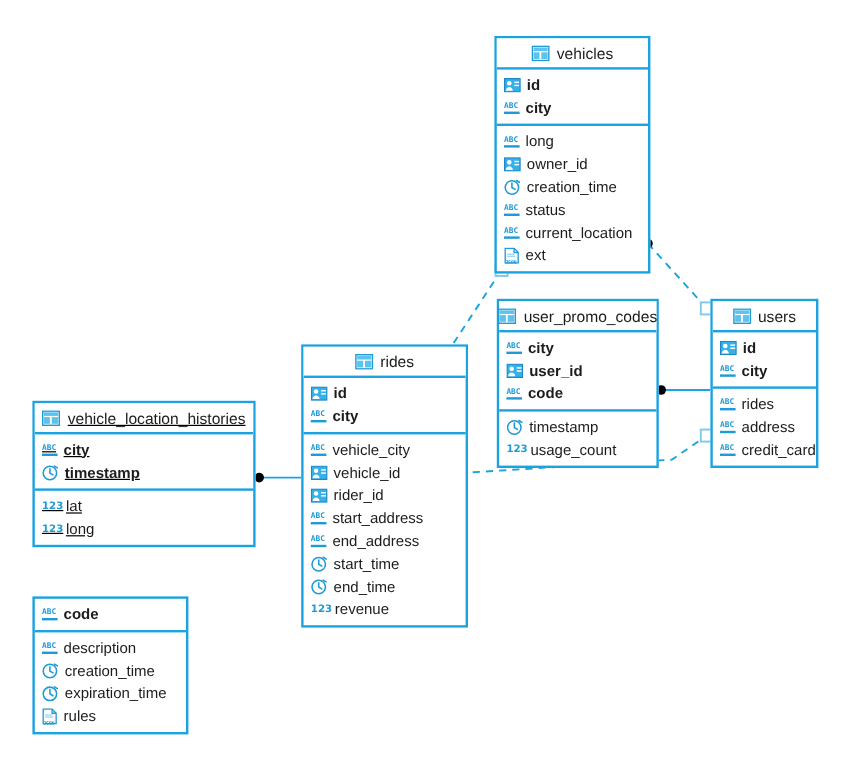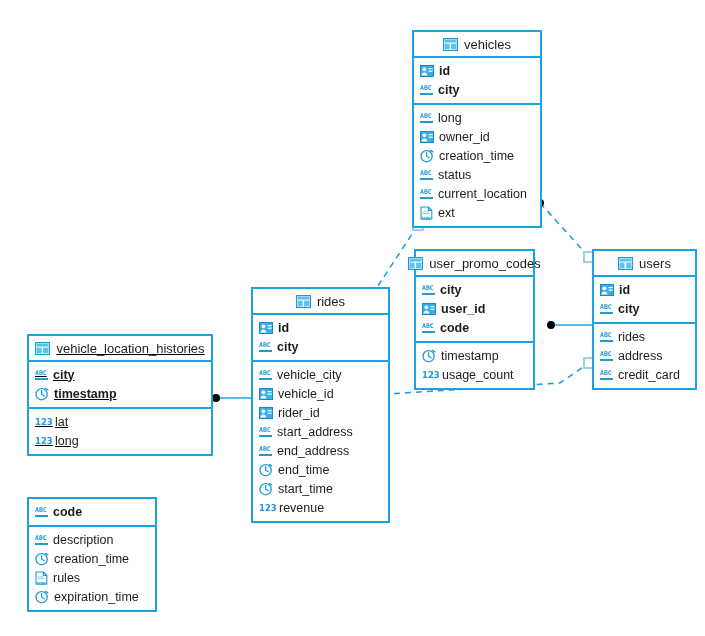--- a/index.html
+++ b/index.html
@@ -163,21 +163,21 @@
           <span class="ico"><span class="json-ico"><svg viewBox="0 0 13 14" style="width:13px;height:14px;">
                 <path d="M1 1 h7.5 l3.3 3.3 V13 H1 Z" fill="#ffffff" stroke="#1e9ad6" stroke-width="1.1"></path>
                 <path d="M8.4 1 v3.4 h3.4" fill="none" stroke="#1e9ad6" stroke-width="1.1"></path>
                 <rect x="2.6" y="5.4" width="6" height="0.9" fill="#7fd0f2"></rect>
                 <rect x="2.6" y="7.1" width="6.8" height="0.9" fill="#7fd0f2"></rect>
               </svg><span class="json-txt">JSON</span></span></span>
           <span>ext</span>
         </div>
       </div>
     </div>
-    <div class="table-node" style="left: 414px; top: 249px; width: 121px;">
+    <div class="table-node" style="left: 414px; top: 249px; width: 135px;">
       <div class="tbl-header">
         <span class="ico">
           <svg class="grid-ico" viewBox="0 0 15 13">
             <rect x="0.5" y="0.5" width="14" height="12" fill="#ffffff" stroke="#1e9ad6" stroke-width="1.4"></rect>
             <rect x="1.6" y="1.6" width="11.8" height="3" fill="#5cc3ef"></rect>
             <rect x="1.6" y="5.6" width="5" height="5.6" fill="#5cc3ef"></rect>
             <rect x="8.1" y="5.6" width="5.3" height="5.6" fill="#5cc3ef"></rect>
           </svg>
         </span>
         <span class="tbl-title">user_promo_codes</span>
@@ -214,21 +214,21 @@
             </svg>
           </span>
           <span>timestamp</span>
         </div>
         <div class="field">
           <span class="num-ico">123</span>
           <span>usage_count</span>
         </div>
       </div>
     </div>
-    <div class="table-node" style="left: 592px; top: 249px; width: 105px;">
+    <div class="table-node" style="left: 592px; top: 249px; width: 90px;">
       <div class="tbl-header">
         <span class="ico">
           <svg class="grid-ico" viewBox="0 0 15 13">
             <rect x="0.5" y="0.5" width="14" height="12" fill="#ffffff" stroke="#1e9ad6" stroke-width="1.4"></rect>
             <rect x="1.6" y="1.6" width="11.8" height="3" fill="#5cc3ef"></rect>
             <rect x="1.6" y="5.6" width="5" height="5.6" fill="#5cc3ef"></rect>
             <rect x="8.1" y="5.6" width="5.3" height="5.6" fill="#5cc3ef"></rect>
           </svg>
         </span>
         <span class="tbl-title">users</span>
@@ -334,31 +334,31 @@
           <span>end_address</span>
         </div>
         <div class="field">
           <span class="ico">
             <svg class="clock-ico" viewBox="0 0 14 14">
               <circle cx="6.6" cy="7.2" r="5.6" fill="#ffffff" stroke="#1e9ad6" stroke-width="1.3"></circle>
               <path d="M6.6 3.6 v3.6 l2.6 1.6" fill="none" stroke="#1e9ad6" stroke-width="1.3" stroke-linecap="round"></path>
               <path d="M10.4 1.4 l2.4 1.5" stroke="#1e9ad6" stroke-width="1.3" stroke-linecap="round"></path>
             </svg>
           </span>
+          <span>start_time</span>
+        </div>
+        <div class="field">
+          <span class="ico">
+            <svg class="clock-ico" viewBox="0 0 14 14">
+              <circle cx="6.6" cy="7.2" r="5.6" fill="#ffffff" stroke="#1e9ad6" stroke-width="1.3"></circle>
+              <path d="M6.6 3.6 v3.6 l2.6 1.6" fill="none" stroke="#1e9ad6" stroke-width="1.3" stroke-linecap="round"></path>
+              <path d="M10.4 1.4 l2.4 1.5" stroke="#1e9ad6" stroke-width="1.3" stroke-linecap="round"></path>
+            </svg>
+          </span>
           <span>end_time</span>
-        </div>
-        <div class="field">
-          <span class="ico">
-            <svg class="clock-ico" viewBox="0 0 14 14">
-              <circle cx="6.6" cy="7.2" r="5.6" fill="#ffffff" stroke="#1e9ad6" stroke-width="1.3"></circle>
-              <path d="M6.6 3.6 v3.6 l2.6 1.6" fill="none" stroke="#1e9ad6" stroke-width="1.3" stroke-linecap="round"></path>
-              <path d="M10.4 1.4 l2.4 1.5" stroke="#1e9ad6" stroke-width="1.3" stroke-linecap="round"></path>
-            </svg>
-          </span>
-          <span>start_time</span>
         </div>
         <div class="field">
           <span class="num-ico">123</span>
           <span>revenue</span>
         </div>
       </div>
     </div>
     <div class="table-node" style="left: 27px; top: 334px; width: 186px; text-decoration: underline;">
       <div class="tbl-header">
         <span class="ico">
@@ -414,33 +414,33 @@
           <span class="ico">
             <svg class="clock-ico" viewBox="0 0 14 14">
               <circle cx="6.6" cy="7.2" r="5.6" fill="#ffffff" stroke="#1e9ad6" stroke-width="1.3"></circle>
               <path d="M6.6 3.6 v3.6 l2.6 1.6" fill="none" stroke="#1e9ad6" stroke-width="1.3" stroke-linecap="round"></path>
               <path d="M10.4 1.4 l2.4 1.5" stroke="#1e9ad6" stroke-width="1.3" stroke-linecap="round"></path>
             </svg>
           </span>
           <span>creation_time</span>
         </div>
         <div class="field">
+          <span class="ico">
+            <svg class="clock-ico" viewBox="0 0 14 14">
+              <circle cx="6.6" cy="7.2" r="5.6" fill="#ffffff" stroke="#1e9ad6" stroke-width="1.3"></circle>
+              <path d="M6.6 3.6 v3.6 l2.6 1.6" fill="none" stroke="#1e9ad6" stroke-width="1.3" stroke-linecap="round"></path>
+              <path d="M10.4 1.4 l2.4 1.5" stroke="#1e9ad6" stroke-width="1.3" stroke-linecap="round"></path>
+            </svg>
+          </span>
+          <span>expiration_time</span>
+        </div>
+        <div class="field">
           <span class="ico"><span class="json-ico"><svg viewBox="0 0 13 14" style="width:13px;height:14px;">
                 <path d="M1 1 h7.5 l3.3 3.3 V13 H1 Z" fill="#ffffff" stroke="#1e9ad6" stroke-width="1.1"></path>
                 <path d="M8.4 1 v3.4 h3.4" fill="none" stroke="#1e9ad6" stroke-width="1.1"></path>
                 <rect x="2.6" y="5.4" width="6" height="0.9" fill="#7fd0f2"></rect>
                 <rect x="2.6" y="7.1" width="6.8" height="0.9" fill="#7fd0f2"></rect>
               </svg><span class="json-txt">JSON</span></span></span>
           <span>rules</span>
         </div>
-        <div class="field">
-          <span class="ico">
-            <svg class="clock-ico" viewBox="0 0 14 14">
-              <circle cx="6.6" cy="7.2" r="5.6" fill="#ffffff" stroke="#1e9ad6" stroke-width="1.3"></circle>
-              <path d="M6.6 3.6 v3.6 l2.6 1.6" fill="none" stroke="#1e9ad6" stroke-width="1.3" stroke-linecap="round"></path>
-              <path d="M10.4 1.4 l2.4 1.5" stroke="#1e9ad6" stroke-width="1.3" stroke-linecap="round"></path>
-            </svg>
-          </span>
-          <span>expiration_time</span>
-        </div>
       </div>
     </div>
   </div>
 
 </body></html>

